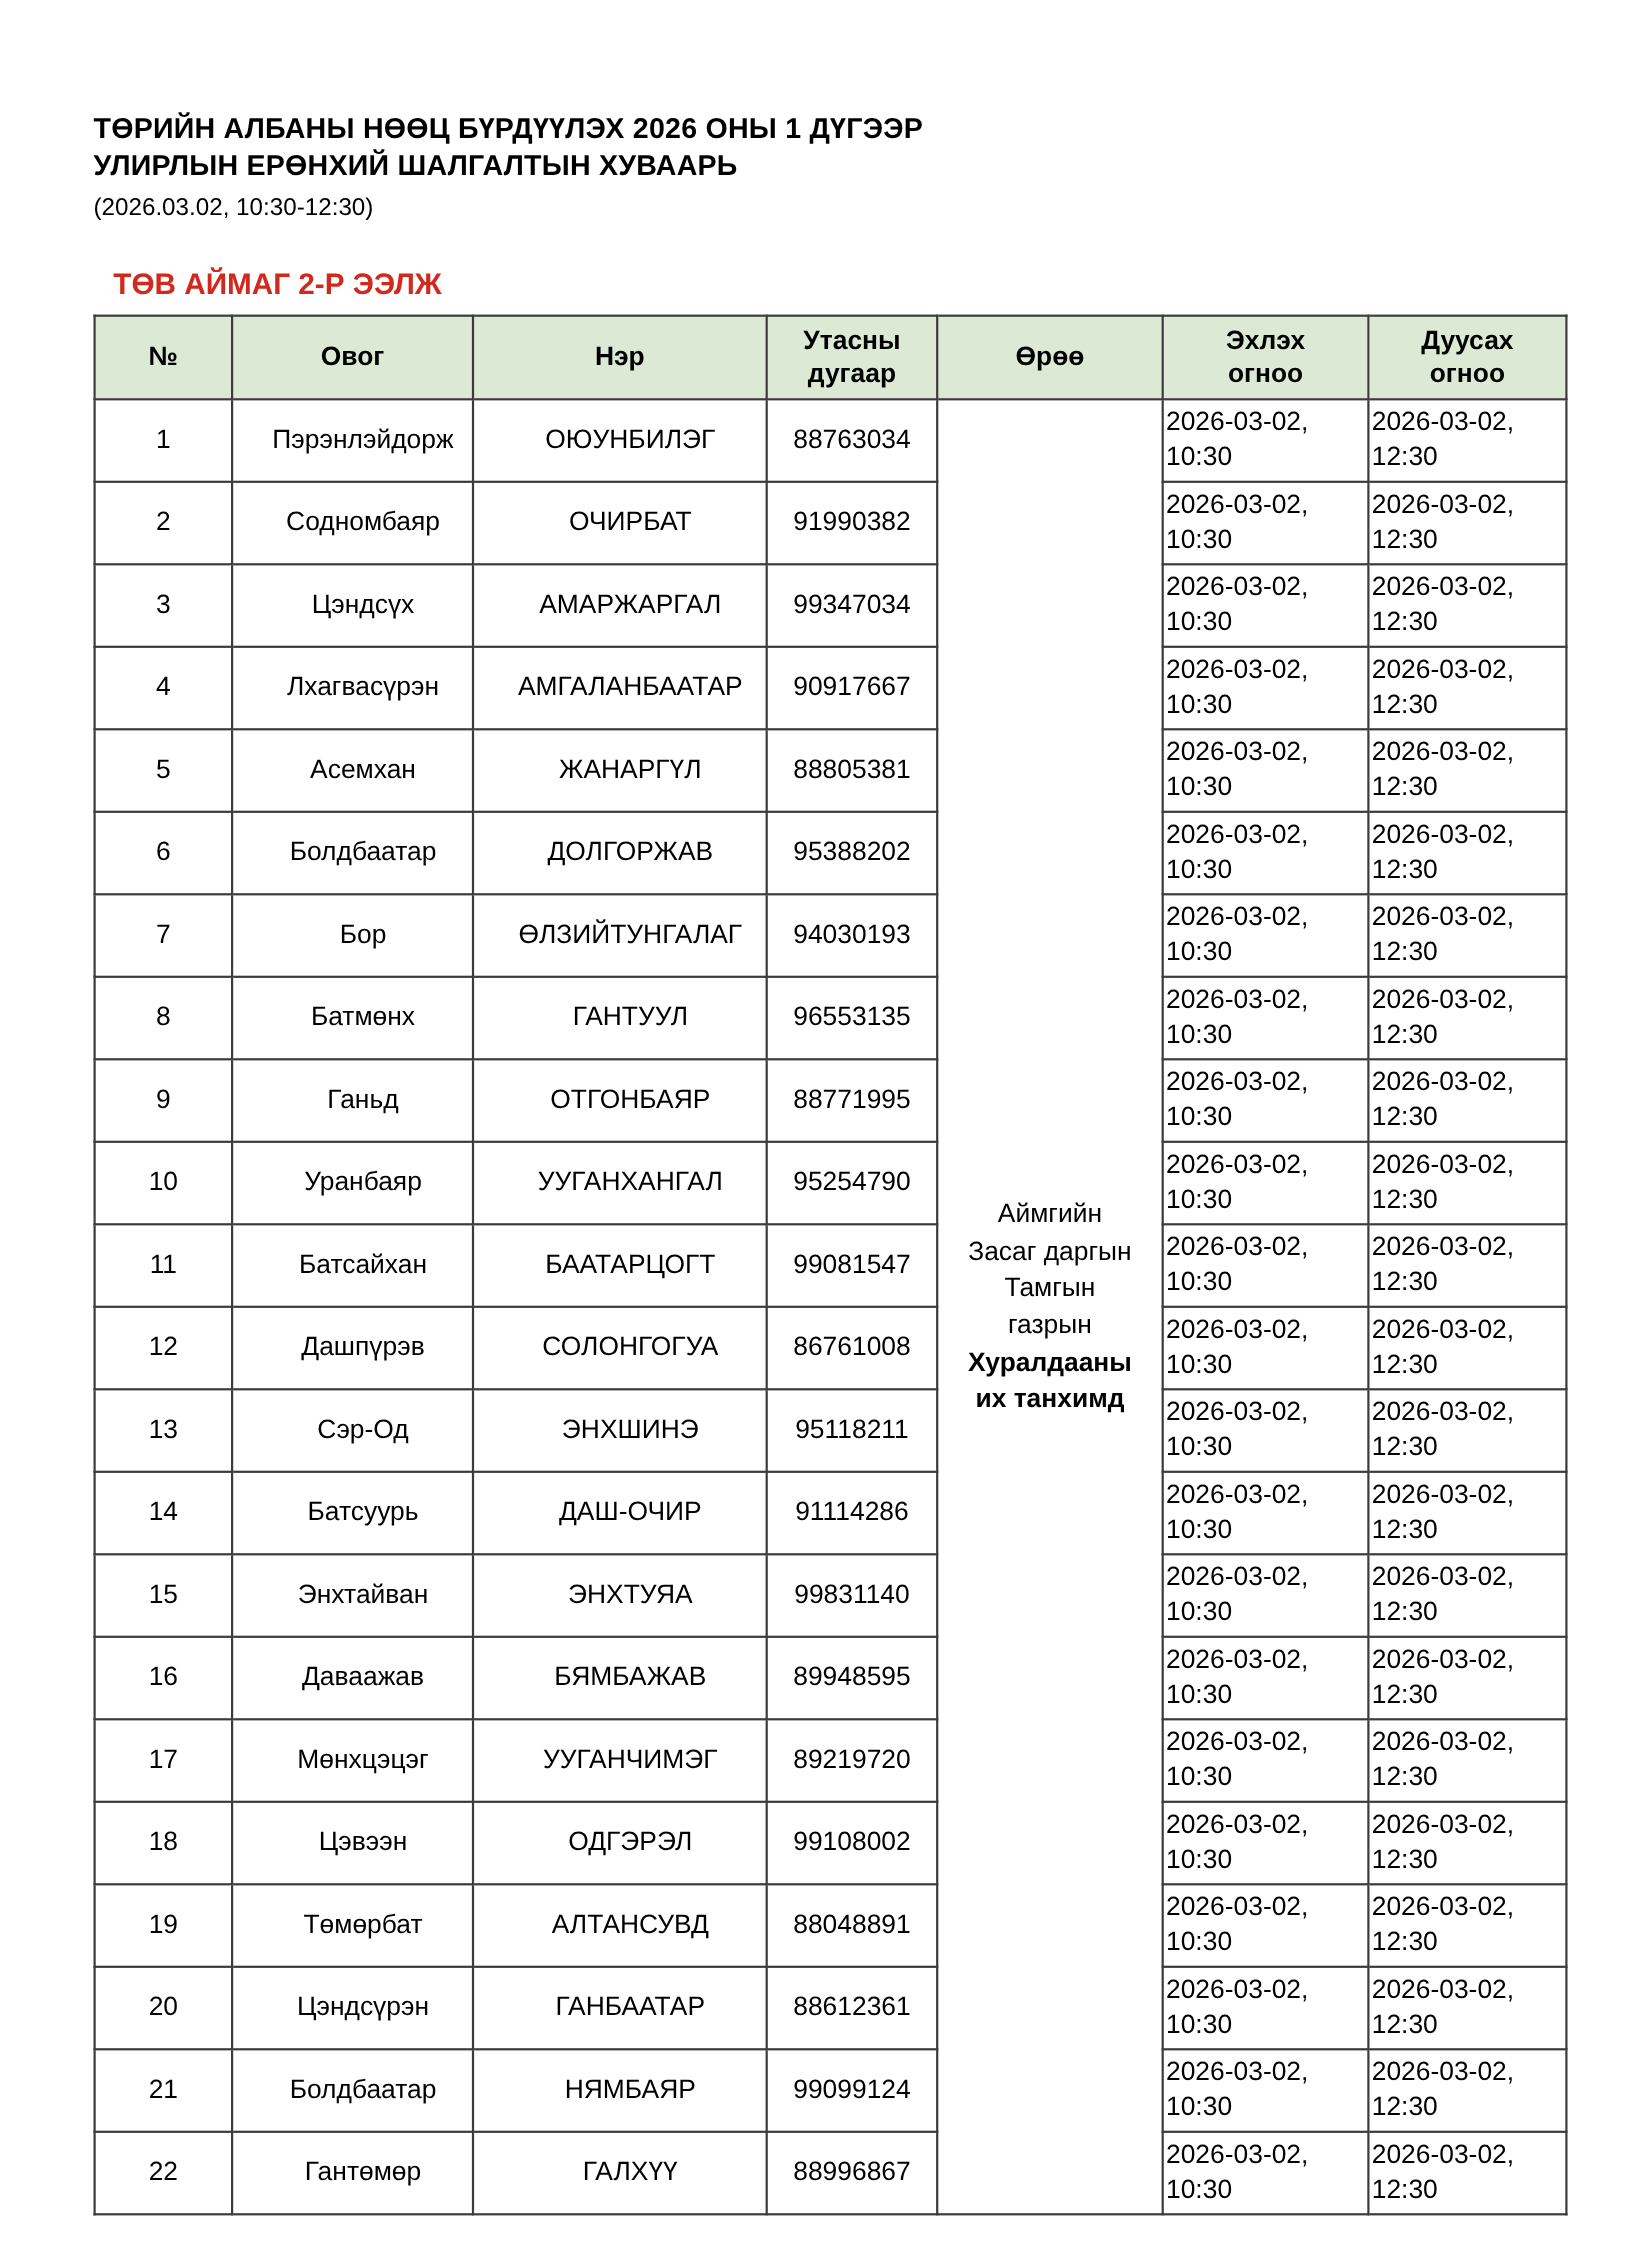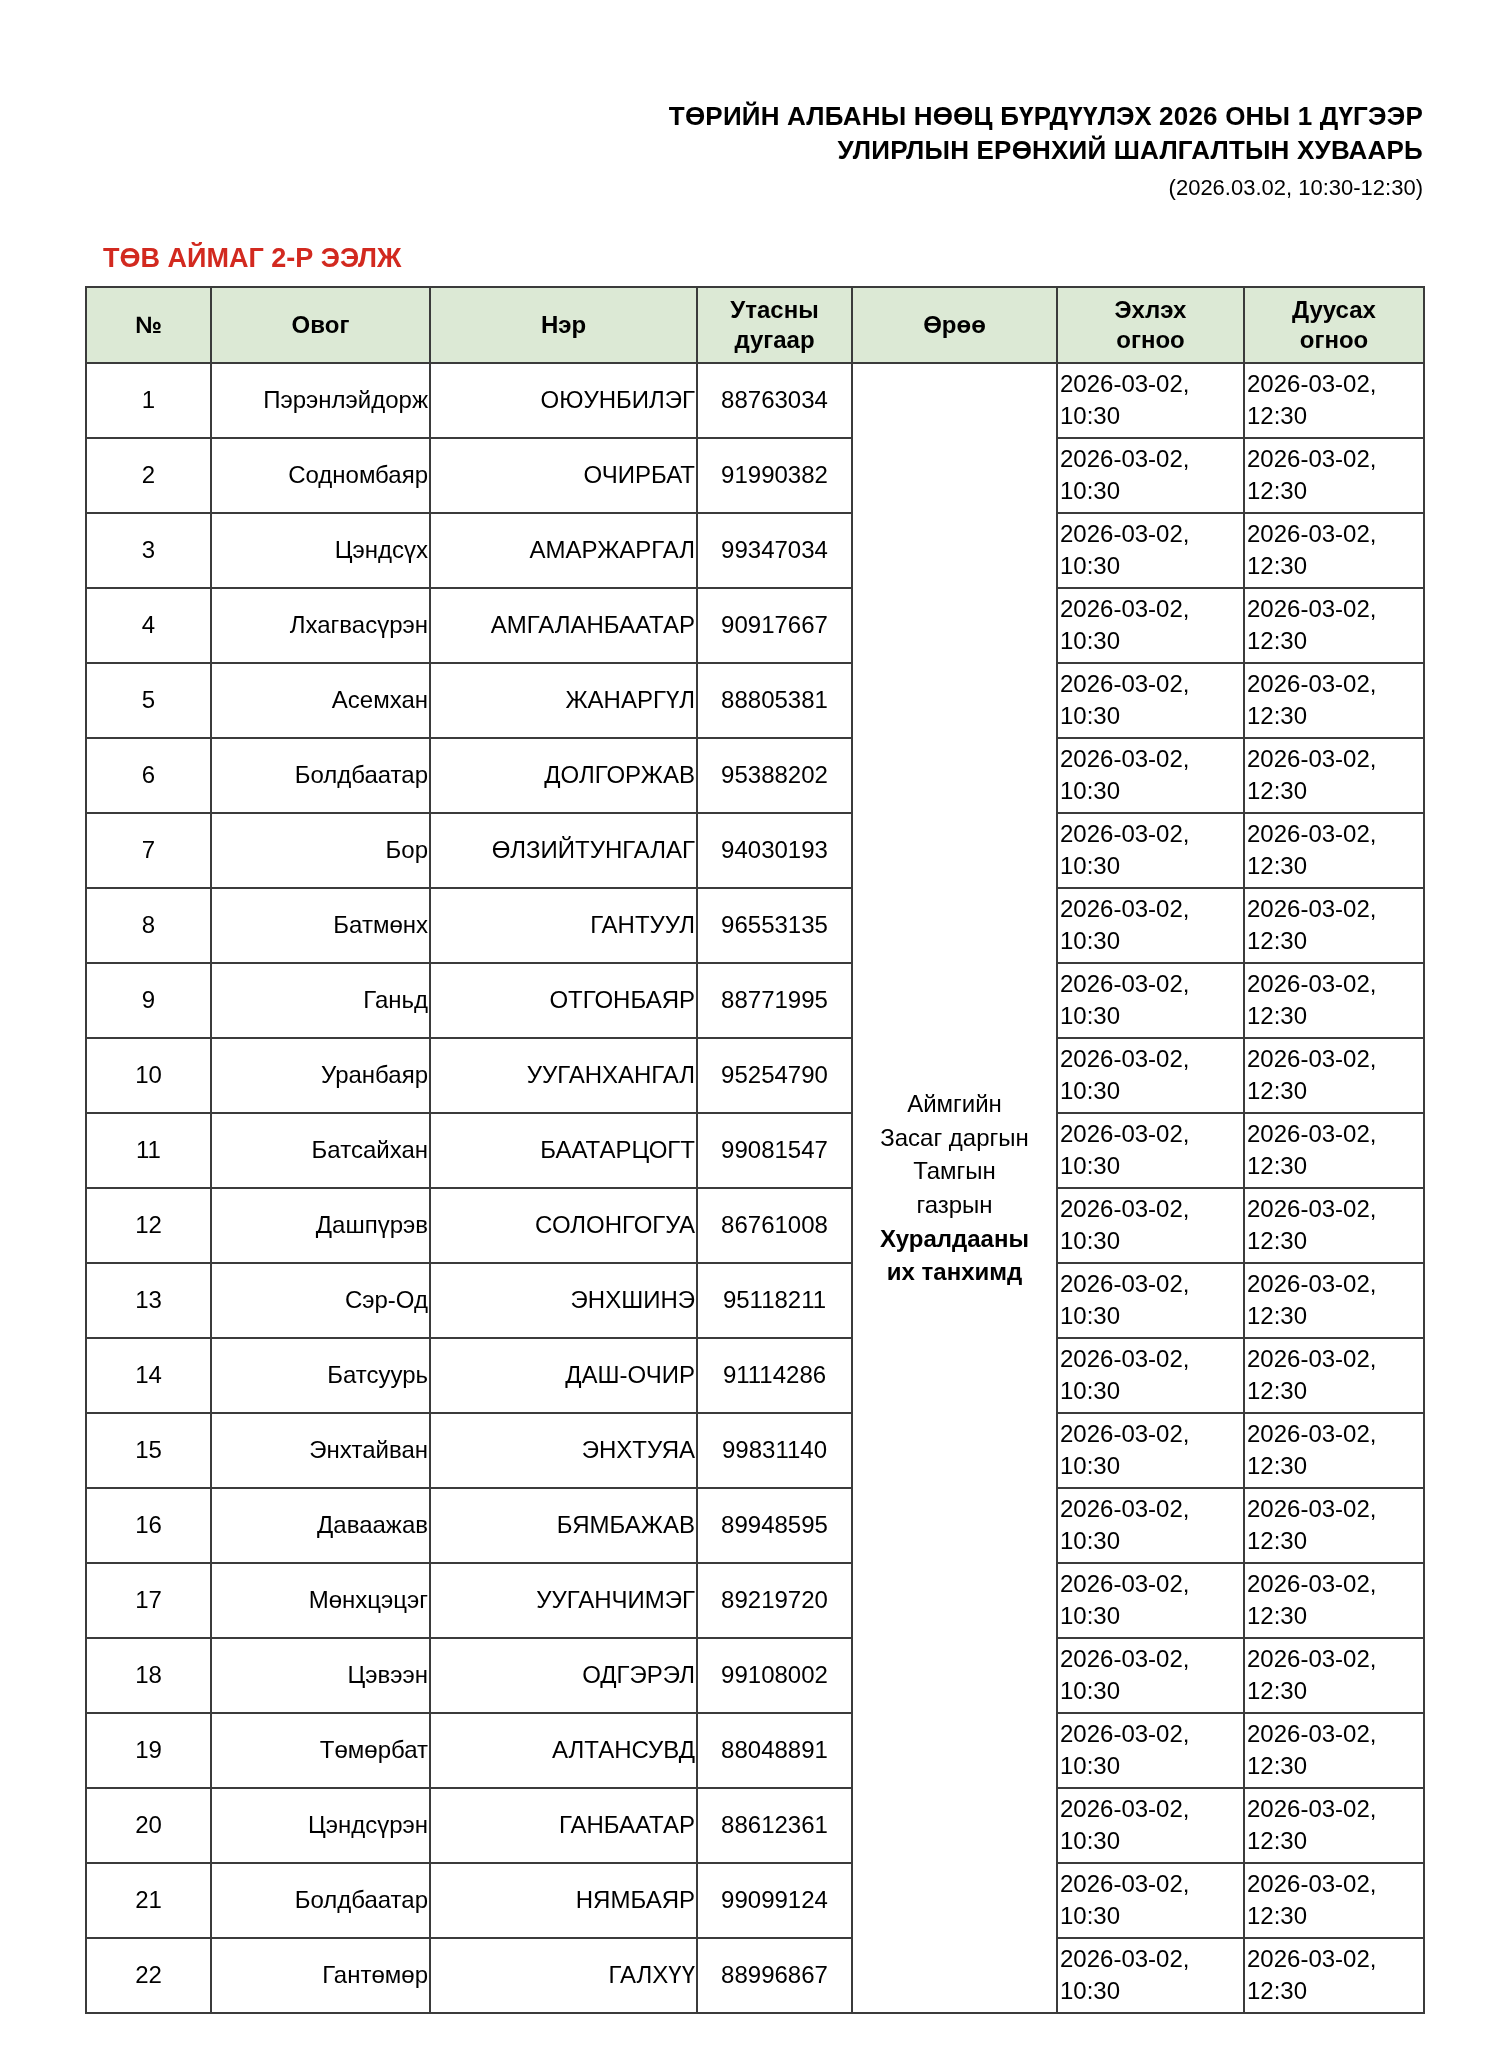--- a/index.html
+++ b/index.html
@@ -9,21 +9,21 @@
     background: #ffffff;
     color: #000000;
     font-family: "Liberation Sans", sans-serif;
     overflow: hidden;
   }
   .page { width: 1499px; height: 2048px; position: relative; }
 
   .title-block {
     margin: 100px auto 0 85px;
     width: 1338px;
-    text-align: right;
+    text-align: left;
   }
   .title-line {
     font-size: 26px;
     font-weight: bold;
     line-height: 1.30;
     letter-spacing: 0.2px;
   }
   .title-datetime {
     font-size: 22px;
     margin-top: 7px;
@@ -57,21 +57,21 @@
     line-height: 1.25;
     white-space: pre-line;
     padding: 0 4px;
   }
   table.schedule td {
     background: #ffffff;
     font-size: 24px;
     height: 75px;
   }
   td.c-no     { text-align: center; }
-  td.c-surname, td.c-name { text-align: right; padding-left: 20px; border-radius: 18px; }
+  td.c-surname, td.c-name { text-align: center; padding-left: 20px; border-radius: 18px; }
   td.c-phone  { text-align: center; }
   td.c-date   { text-align: left; font-size: 23px; line-height: 1.35; padding: 0 2px; }
   td.room-cell {
     text-align: center;
     font-size: 23px;
     line-height: 1.40;
     padding: 12px 8px;
   }
   td.room-cell .room-bold { font-weight: bold; }
 </style>

